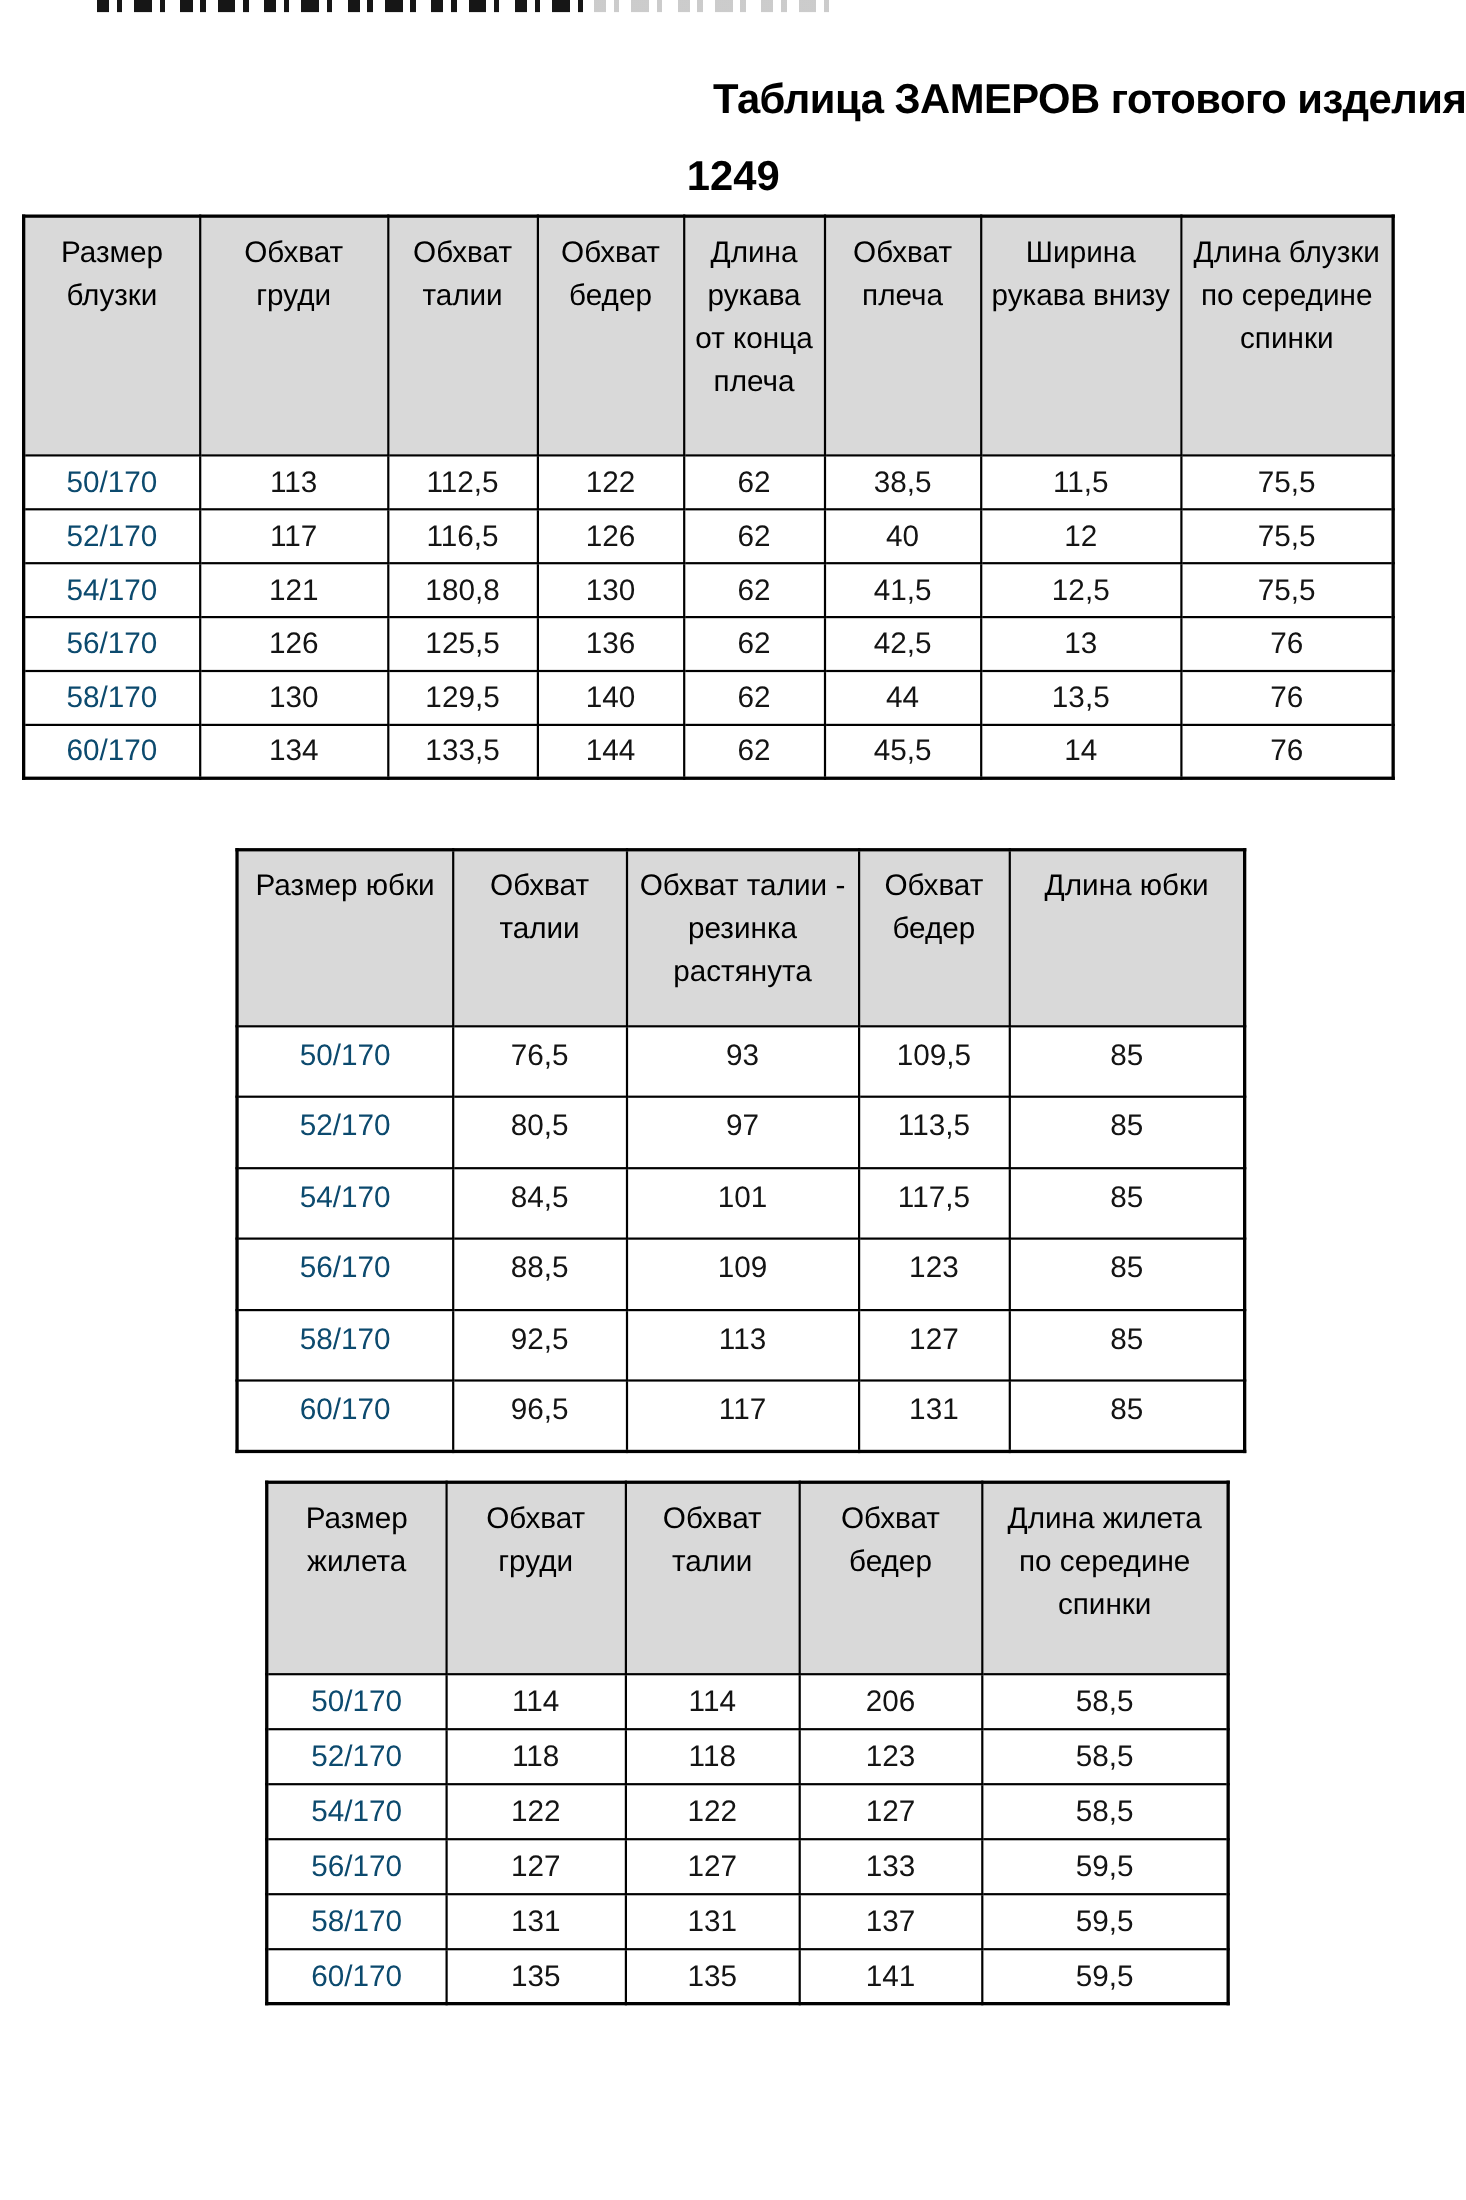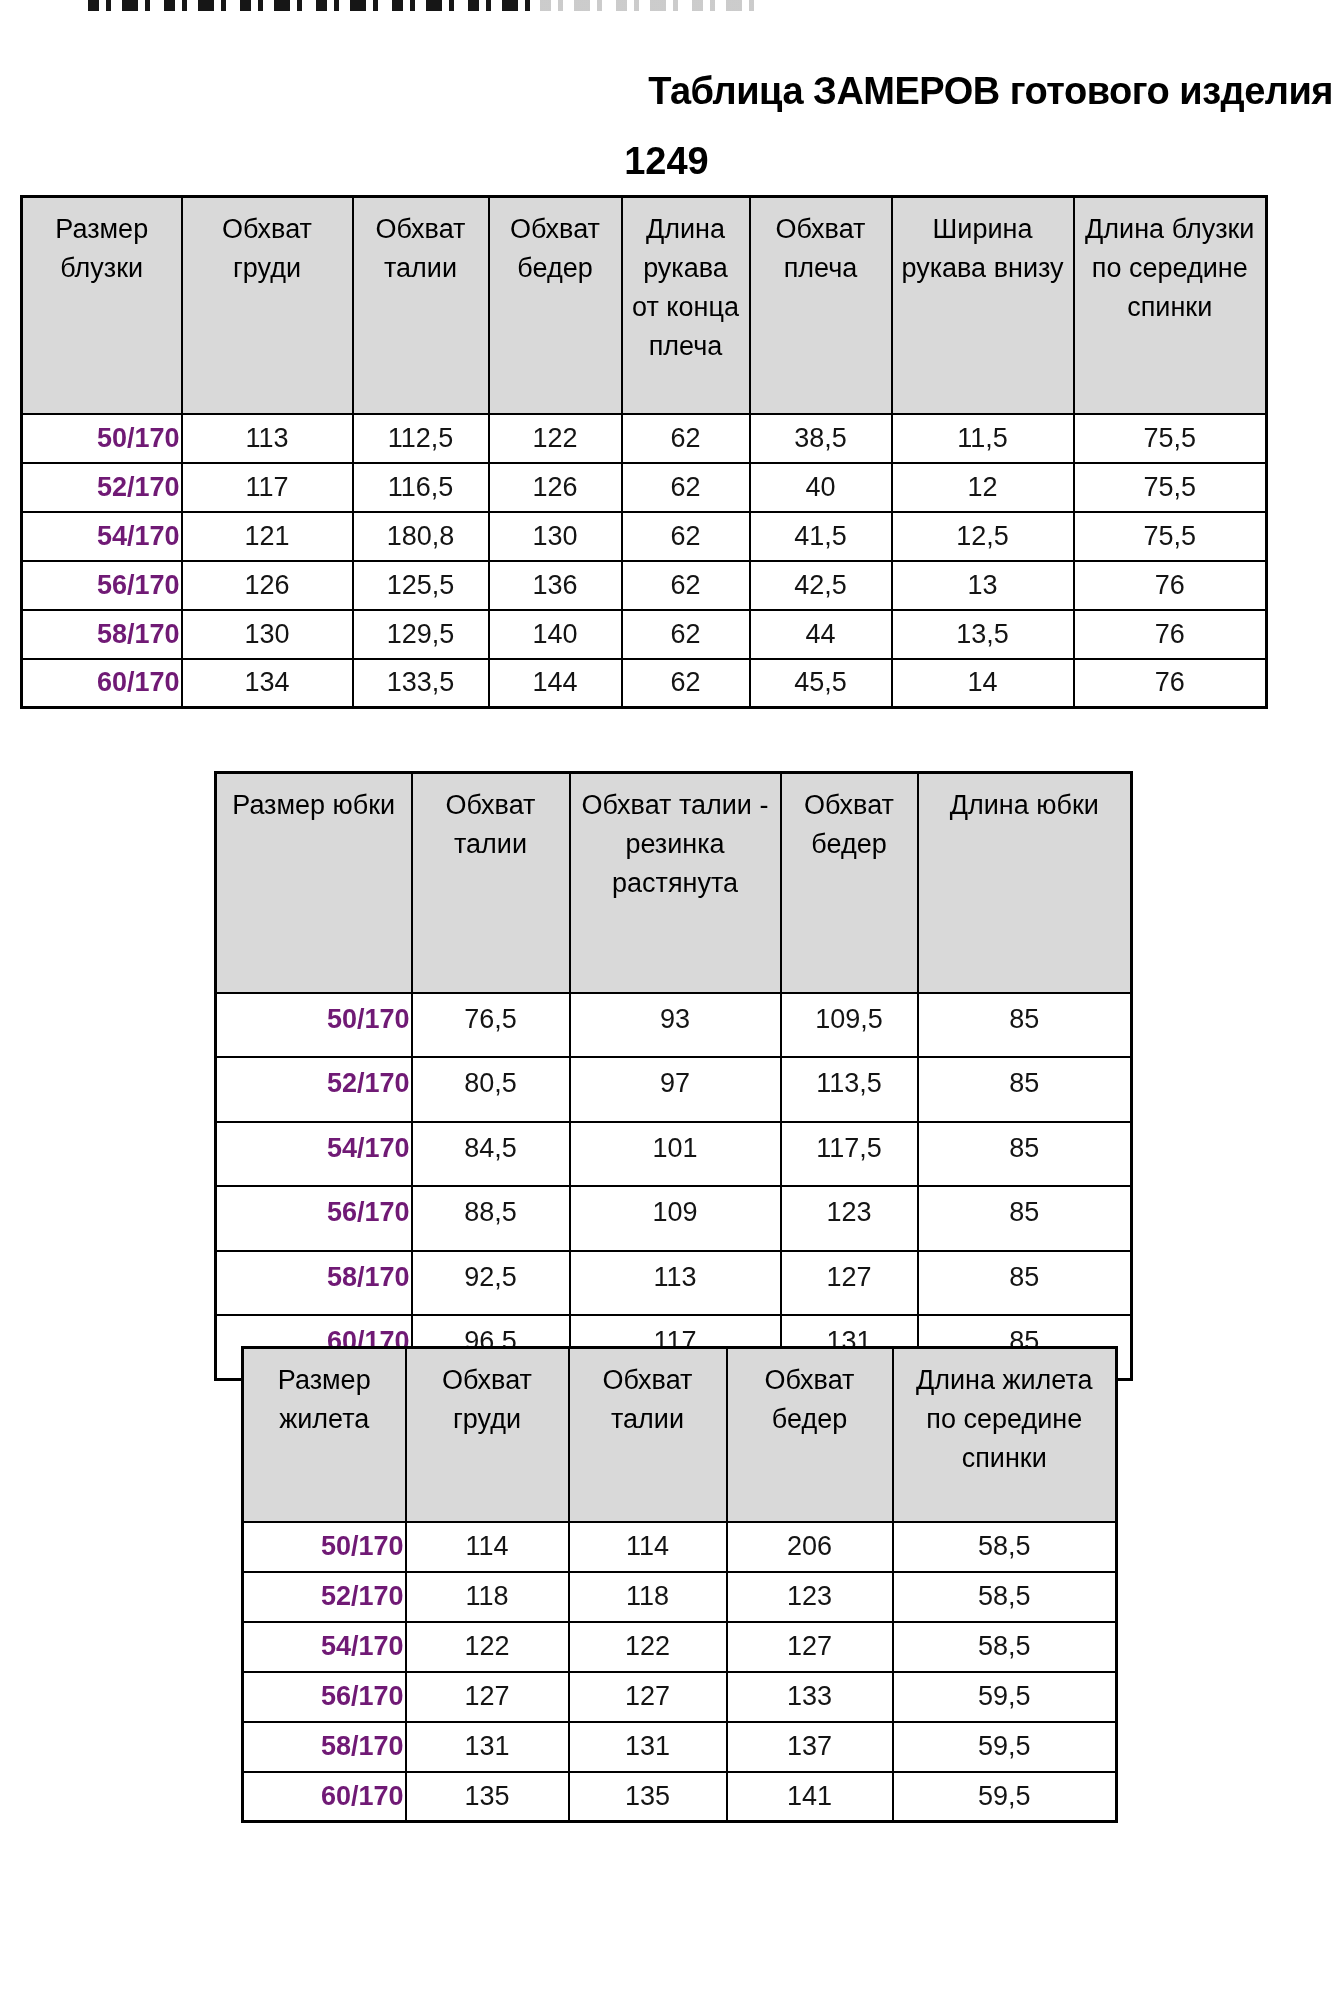--- a/index.html
+++ b/index.html
@@ -49,30 +49,30 @@
     font-size:27px;
     line-height:39px;
     vertical-align:top;
     padding:12px 6px 0 6px;
   }
   .mtable td{
     font-size:27px;
     vertical-align:middle;
     color:#141414;
   }
-  .mtable td.size{font-weight:bold;color:#701a75;text-align:right;}
+  .mtable td.size{font-weight:normal;color:#0c4a6e;}
 
   
   #t-blouse{left:20px;top:195px;width:1245px;}
   #t-blouse thead tr{height:217px;}
   #t-blouse tbody tr{height:49px;}
 
   
   #t-skirt{left:214px;top:771px;width:916px;}
-  #t-skirt thead tr{height:220px;}
+  #t-skirt thead tr{height:160px;}
   #t-skirt tbody tr{height:64.5px;}
   #t-skirt tbody td{padding-bottom:12px;}
 
   
   #t-vest{left:241px;top:1346px;width:874px;padding-left:40px;}
   #t-vest thead tr{height:174px;}
   #t-vest tbody tr{height:50px;}
 </style>
 </head>
 <body>

